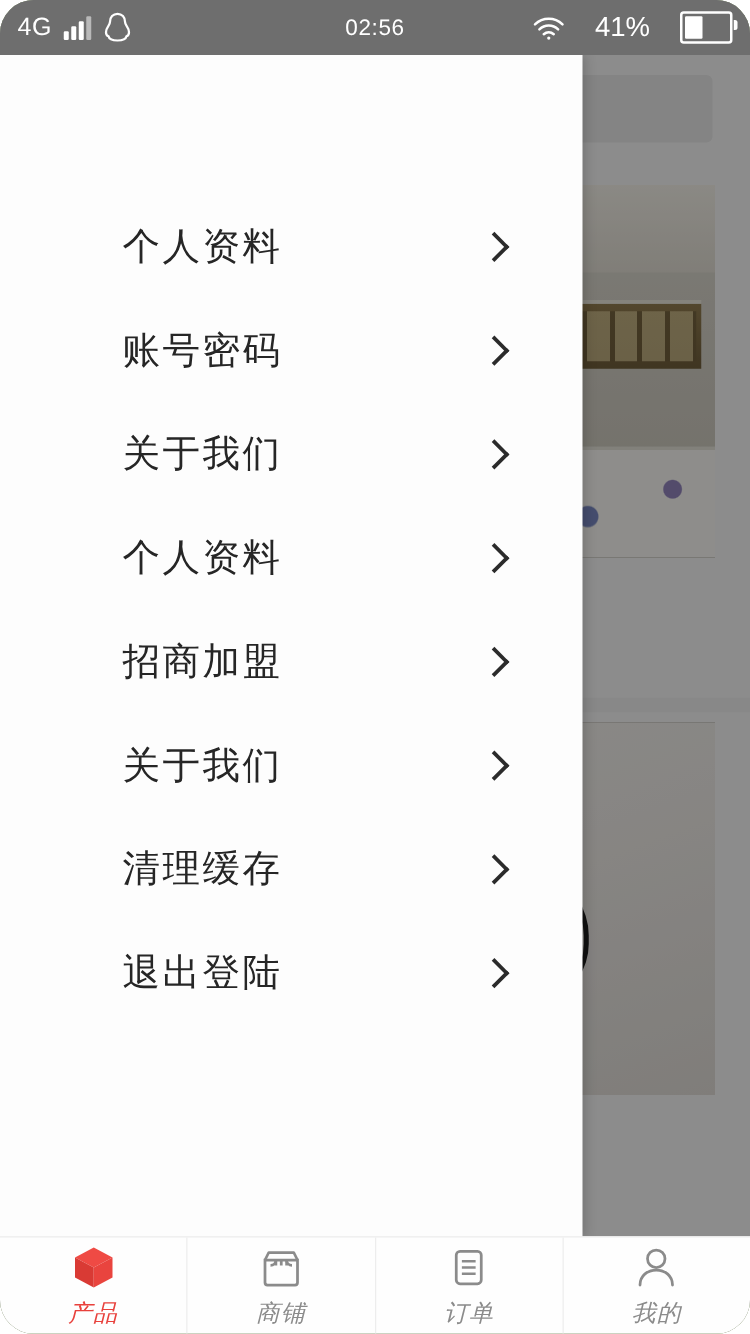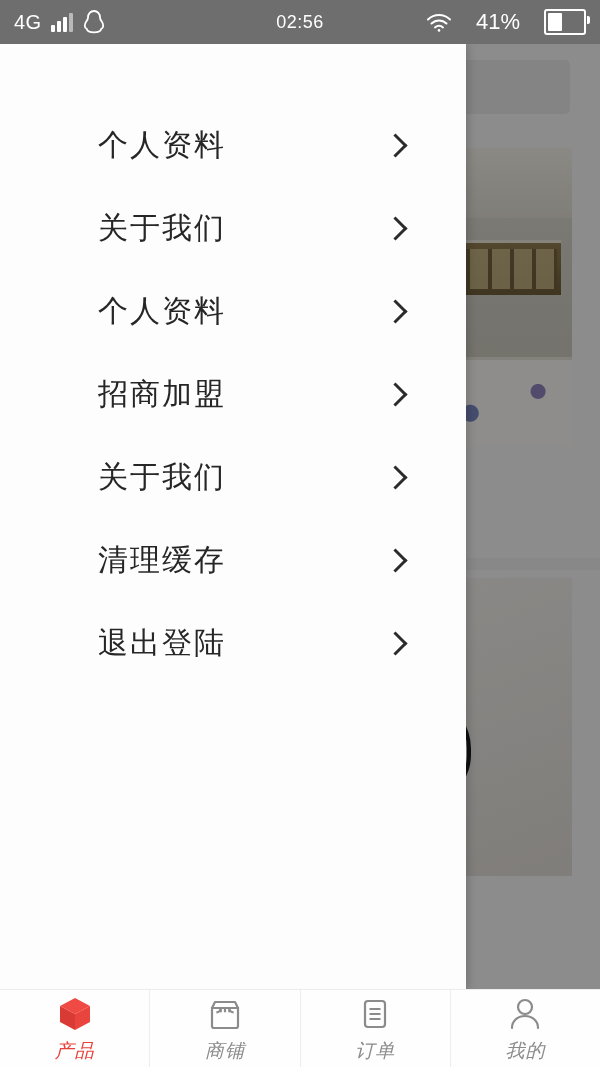--- a/index.html
+++ b/index.html
@@ -9,20 +9,21 @@
   }
   body {
     font-family: "Liberation Sans", "DejaVu Sans", sans-serif;
   }
   #phone {
     position: relative;
     width: 600px;
     height: 1067px;
     overflow: hidden;
     background: #4d7c0f;
+    border-radius: 27px;
   }
 
   
   .bg-screen {
     position: absolute;
     left: 0; top: 0;
     width: 600px; height: 1067px;
     background: #f2f2f2;
     overflow: hidden;
   }
@@ -260,21 +261,21 @@
     position: absolute;
     left: 0; top: 44px;
     width: 466px;
     height: 946px;
     background: #fdfdfd;
     z-index: 30;
     box-shadow: 2px 0 9px rgba(0,0,0,.18);
   }
   .menu-list {
     position: relative;
-    padding-top: 60px;
+    padding-top: 112px;
   }
   .menu-item {
     position: relative;
     height: 83px;
     display: flex;
     align-items: center;
     padding: 0 38px 0 98px;
     cursor: pointer;
   }
   .menu-label {
@@ -406,20 +407,24 @@
 
   <div class="drawer">
     <div class="menu-list">
 
       <div class="menu-item">
         <span class="menu-label">个人资料</span>
         <span class="chev"></span>
       </div>
 
 
+      <div class="menu-item">
+        <span class="menu-label">账号密码</span>
+        <span class="chev"></span>
+      </div>
 
       <div class="menu-item">
         <span class="menu-label">关于我们</span>
         <span class="chev"></span>
       </div>
 
       <div class="menu-item">
         <span class="menu-label">个人资料</span>
         <span class="chev"></span>
       </div>

